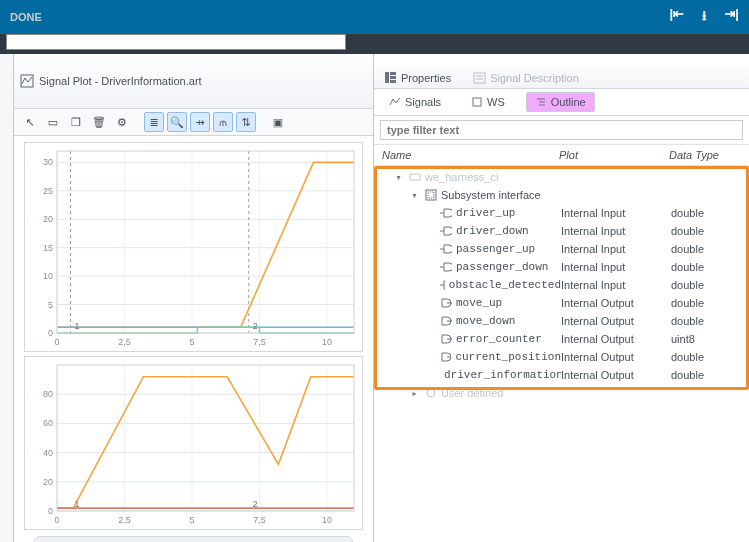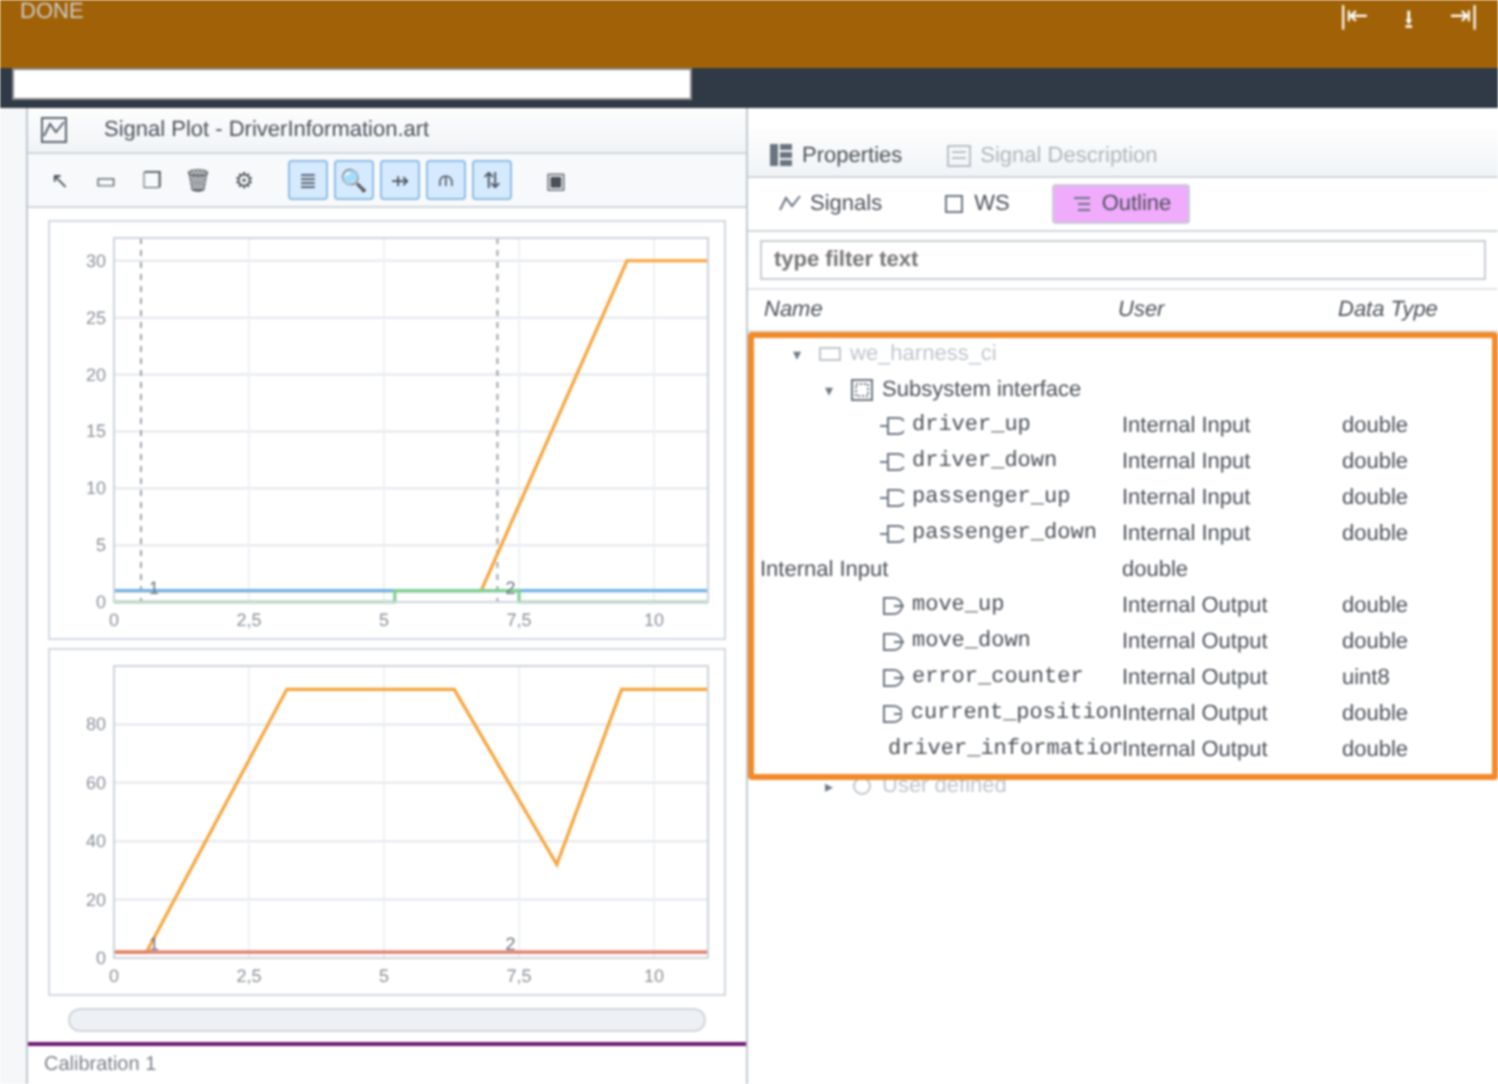--- a/index.html
+++ b/index.html
@@ -9,26 +9,27 @@
     font-size: 11px;
     background: #fff;
     color: #555;
     width: 749px;
     height: 542px;
     overflow: hidden;
     filter: blur(0.4px);
   }
   .topbar {
     height: 34px;
-    background: #a16207;
+    background: #0369a1;
     color: #fff;
     display: flex;
-    align-items: flex-start;
+    align-items: center;
     justify-content: space-between;
     padding: 0 10px;
+    font-weight: bold;
   }
   .topbar .title { font-size: 11px; color: #ccc; }
   .topbar .right-icons { display: flex; gap: 18px; font-size: 13px; color: #fff; }
   .topbar .ico { cursor: pointer; }
   .addrbar {
     height: 20px;
     background: #303A46;
     padding: 0 6px 4px 6px;
   }
   .addrbar .inner {
@@ -49,22 +50,22 @@
   .middle {
     width: 360px;
     border-right: 1px solid #c0c8d0;
     display: flex;
     flex-direction: column;
     background: #fff;
   }
   .panel-header {
     display: flex;
     align-items: center;
-    gap: 18px;
-    padding: 4px 6px;
+    gap: 5px;
+    padding: 20px 6px;
     border-bottom: 1px solid #d0d6dc;
     font-size: 11px;
     color: #4a5058;
     background: linear-gradient(#fdfdfd,#f1f4f7);
   }
   .panel-header svg { flex-shrink: 0; }
   .toolbar {
     display: flex;
     gap: 3px;
     padding: 3px 6px;
@@ -366,21 +367,21 @@
             <line x1="4" y1="9" x2="10" y2="9" stroke="#6a7480"></line>
           </svg>
         <span>Outline</span>
       </div>
     </div>
     <div class="filter">
       <input type="text" placeholder="type filter text" style="">
     </div>
     <div class="gridhead">
       <div>Name</div>
-      <div>User</div>
+      <div>Plot</div>
       <div>Data Type</div>
     </div>
 
     <div class="tree" id="tree">
         <div class="treenode">
   <div class="namecell indent0" style="color:#bfc5cc">
     <span class="expand">▾</span>
     <svg width="12" height="12">
               <rect x="1" y="3" width="10" height="6" fill="none" stroke="#bfc5cc"></rect>
             </svg>
@@ -439,20 +440,27 @@
       <svg width="12" height="10">
               <path d="M4 1 H9 A4 4 0 0 1 9 9 H4 Z" fill="none" stroke="#6a7480"></path>
               <line x1="0" y1="5" x2="4" y2="5" stroke="#6a7480"></line>
             </svg>
       <span>passenger_down</span>
     </div>
     <div>Internal Input</div>
     <div>double</div>
   </div>
         <div class="treenode">
+    <div class="namecell indent2">
+      <svg width="12" height="10">
+              <path d="M4 1 H9 A4 4 0 0 1 9 9 H4 Z" fill="none" stroke="#6a7480"></path>
+              <line x1="0" y1="5" x2="4" y2="5" stroke="#6a7480"></line>
+            </svg>
+      <span>obstacle_detected</span>
+    </div>
     <div>Internal Input</div>
     <div>double</div>
   </div>
         <div class="treenode">
     <div class="namecell indent2">
       <svg width="12" height="10">
               <path d="M2 1 H7 A4 4 0 0 1 7 9 H2 Z" fill="none" stroke="#6a7480"></path>
               <line x1="7" y1="5" x2="12" y2="5" stroke="#6a7480"></line>
             </svg>
       <span>move_up</span>

